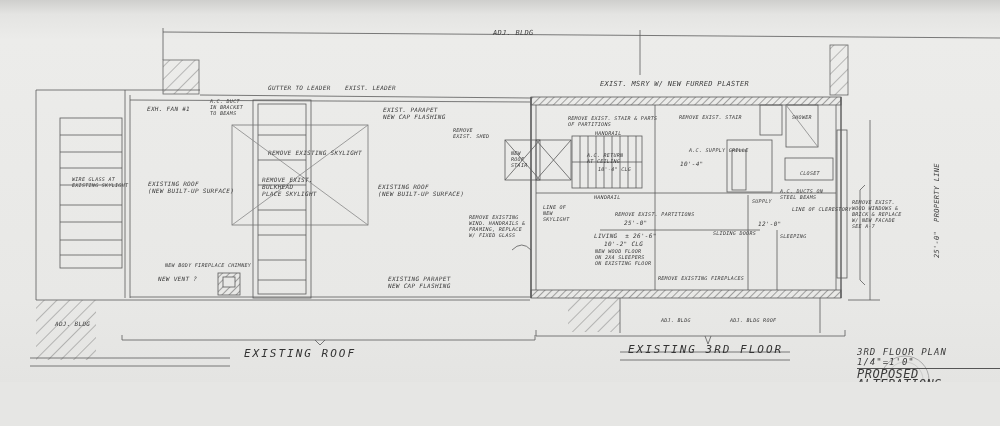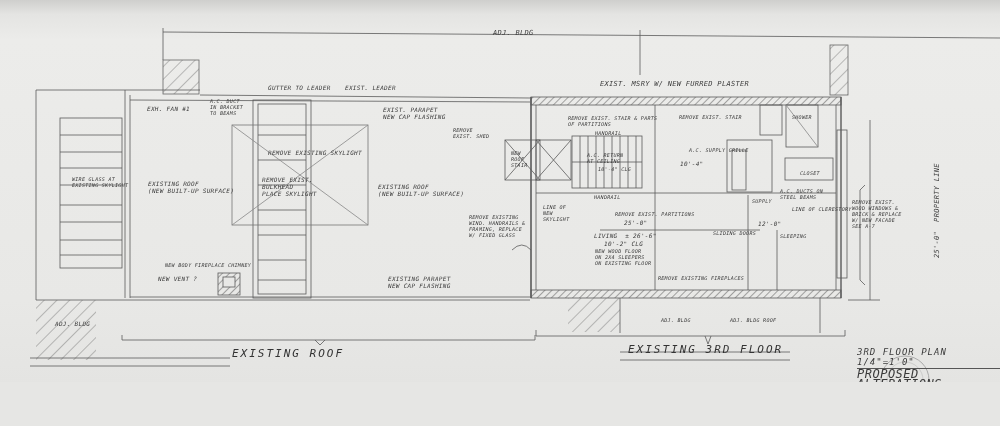--- a/index.html
+++ b/index.html
@@ -209,21 +209,21 @@
   <div class="note" style="left:780px;top:233px;font-size:5px;">SLEEPING</div>
   <div class="note" style="left:852px;top:199px;font-size:5px;line-height:6px;">REMOVE EXIST.
 WOOD WINDOWS &amp;
 BRICK &amp; REPLACE
 W/ NEW FACADE
 SEE A-7</div>
   <div class="note vert" style="left:934px;top:258px;font-size:7px;">25'-0"  PROPERTY LINE</div>
   <div class="note" style="left:661px;top:317px;font-size:5px;">ADJ. BLDG</div>
   <div class="note" style="left:730px;top:317px;font-size:5px;">ADJ. BLDG ROOF</div>
 
-  <div class="note big" style="left:232px;top:350px;">EXISTING ROOF</div>
+  <div class="note big" style="left:244px;top:350px;">EXISTING ROOF</div>
   <div class="note big" style="left:628px;top:346px;">EXISTING 3RD FLOOR</div>
 
   <div class="title">
     <div class="t1">3RD FLOOR PLAN 1/4"=1'0"</div>
     <div class="tl">PROPOSED ALTERATIONS</div>
     <div class="tl">TO RESIDENCE OF</div>
     <div class="tl">MR. ALEXANDER HIRSCH</div>
     <div class="tl">101 E 63RD ST  N.Y.C.</div>
     <div class="tl">PAUL RUDOLPH, ARCHITECT</div>
   </div>

